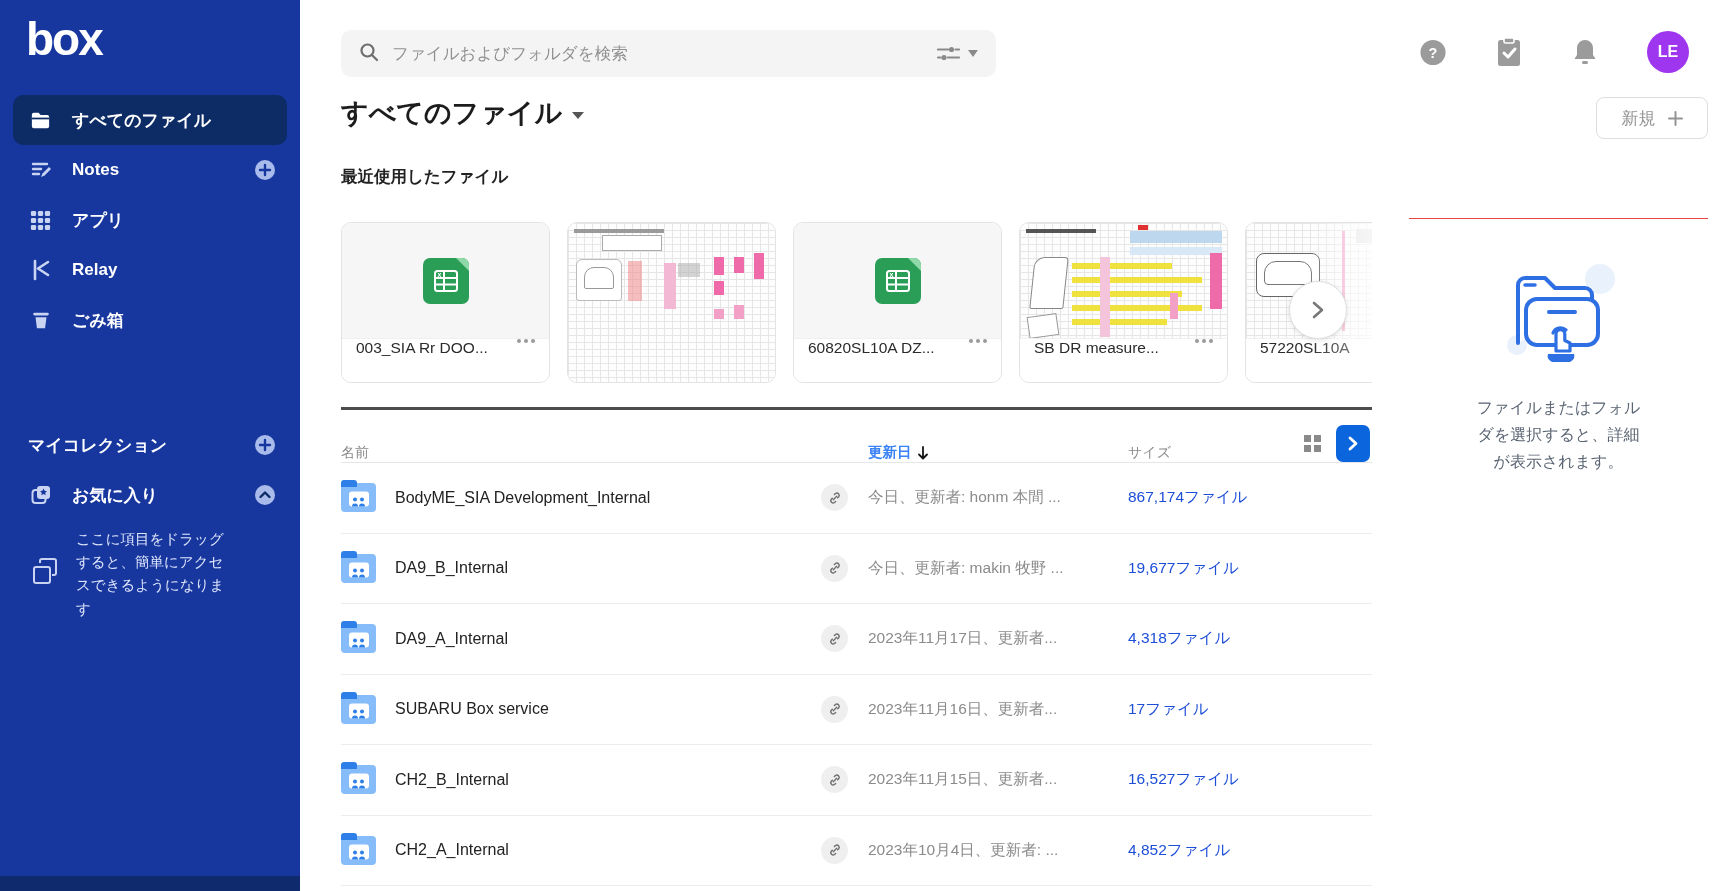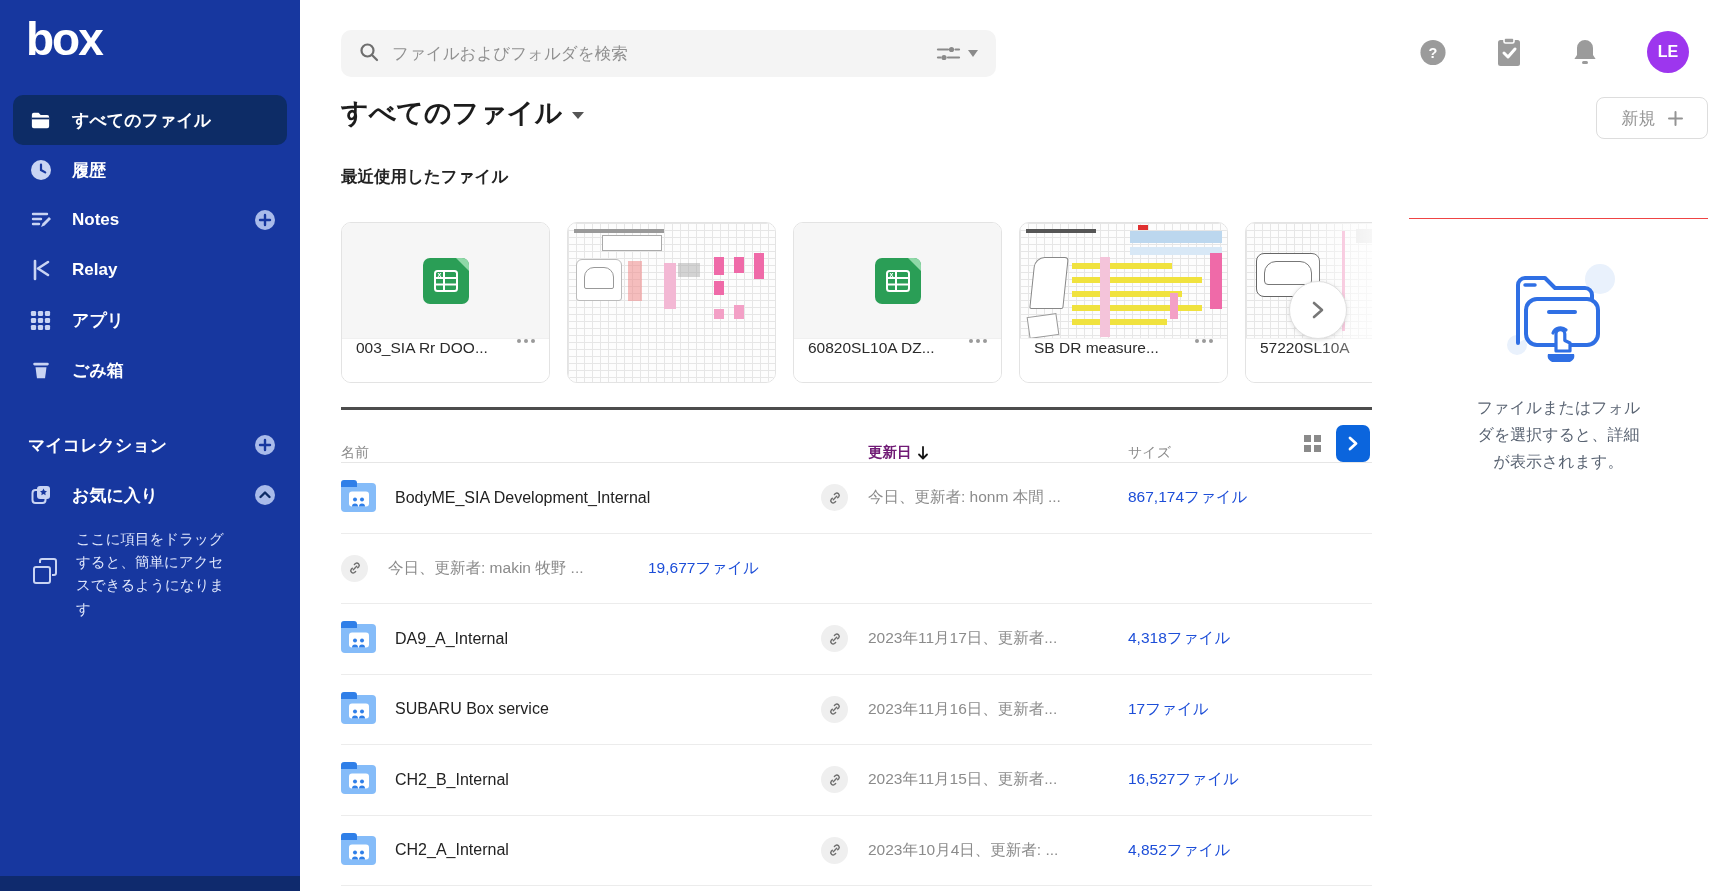--- a/index.html
+++ b/index.html
@@ -73,21 +73,21 @@
               border:1px solid #e0e0e0; box-shadow:0 1px 4px rgba(0,0,0,.12); display:flex; align-items:center;
               justify-content:center; cursor:pointer; }
 
   .file-table { position:absolute; left:41px; top:407px; width:1031px; }
   .thead { height:56px; border-top:3px solid #4d4d4d; border-bottom:1px solid #e6e6e6; display:flex; align-items:flex-end; position:relative; }
   .col-name { width:480px; display:flex; align-items:center; }
   .col-link { width:47px; display:flex; align-items:center; }
   .col-date { width:260px; }
   .col-size { flex:1; }
   .th { font-size:14px; color:#8b8b8b; }
-  .th-modified { font-size:14.5px; font-weight:700; color:#701a75; display:flex; align-items:center; gap:5px; cursor:pointer; }
+  .th-modified { font-size:14.5px; font-weight:700; color:#3b82f6; display:flex; align-items:center; gap:5px; cursor:pointer; }
   .view-controls { position:absolute; right:2px; display:flex; align-items:center; gap:15px; }
   .grid-view-icon { width:17px; height:17px; position:relative; cursor:pointer; }
   .grid-view-icon::before { content:""; position:absolute; width:7px; height:7px; background:#8a8a8a;
        box-shadow:10px 0 0 #8a8a8a, 0 10px 0 #8a8a8a, 10px 10px 0 #8a8a8a; }
   .panel-toggle { width:34px; height:37px; background:#0b65dd; border-radius:7px; display:flex; align-items:center;
                   justify-content:center; cursor:pointer; }
   .trow { height:70.5px; border-bottom:1px solid #ececec; display:flex; align-items:center; cursor:pointer; }
   .folder-icon { width:35px; height:29px; background:#85bcf9; border-radius:4px; position:relative; margin-right:19px; flex-shrink:0; }
   .folder-icon::before { content:""; position:absolute; top:-3px; left:0; width:16px; height:7px; background:#2f7fe8;
                          border-radius:3px 3px 0 0; }
@@ -116,68 +116,59 @@
       <span class="nav-icon">
         <svg width="23" height="23" viewBox="0 0 24 24">
             <path d="M3 6a2 2 0 012-2h5l2.2 2.3H19a2 2 0 012 2V18a2 2 0 01-2 2H5a2 2 0 01-2-2z" fill="#fff"></path>
             <rect x="3" y="9" width="18" height="1.8" fill="#0d2c66"></rect>
           </svg>
       </span>
       <span>すべてのファイル</span>
     </div>
     <div class="nav-item">
       <span class="nav-icon">
-        <svg width="24" height="24" viewBox="0 0 24 24">
-            <circle cx="12" cy="12" r="10" fill="#c9d4f3"></circle>
-            <path d="M12 6.5V12l4.2 2.4" stroke="#17379f" stroke-width="2.2" fill="none" stroke-linecap="round"></path>
-          </svg>
-      </span>
-      <span>履歴</span>
-    </div>
-    <div class="nav-item">
-      <span class="nav-icon">
         <svg width="24" height="24" viewBox="0 0 24 24" stroke="#c9d4f3" stroke-width="2.4" stroke-linecap="round" fill="none">
             <path d="M4 6h14M4 11h8M4 16h6"></path>
             <path d="M20 9l-6.5 6.5-1.5 3.6 3.6-1.5L22 11z" fill="#c9d4f3" stroke="none"></path>
           </svg>
       </span>
       <span>Notes</span>
       <span class="nav-right">
         <svg width="24" height="24" viewBox="0 0 24 24">
             <circle cx="12" cy="12" r="10" fill="#a9bbea"></circle>
             <path d="M12 7v10M7 12h10" stroke="#17379f" stroke-width="2.4" stroke-linecap="round"></path>
           </svg>
       </span>
-    </div>
-    <div class="nav-item">
-      <span class="nav-icon">
-        <svg width="24" height="24" viewBox="0 0 24 24" stroke="#c9d4f3" stroke-width="2.6" fill="none" stroke-linecap="round" stroke-linejoin="round">
-            <path d="M6 3v18"></path>
-            <path d="M19 4l-10 6.5L19 17"></path>
-          </svg>
-      </span>
-      <span>Relay</span>
     </div>
     <div class="nav-item">
       <span class="nav-icon">
         <svg width="23" height="23" viewBox="0 0 24 24" fill="#c9d4f3">
             <g>
               <rect x="2" y="2" width="5.4" height="5.4" rx="1.4"></rect>
               <rect x="9.3" y="2" width="5.4" height="5.4" rx="1.4"></rect>
               <rect x="16.6" y="2" width="5.4" height="5.4" rx="1.4"></rect>
               <rect x="2" y="9.3" width="5.4" height="5.4" rx="1.4"></rect>
               <rect x="9.3" y="9.3" width="5.4" height="5.4" rx="1.4"></rect>
               <rect x="16.6" y="9.3" width="5.4" height="5.4" rx="1.4"></rect>
               <rect x="2" y="16.6" width="5.4" height="5.4" rx="1.4"></rect>
               <rect x="9.3" y="16.6" width="5.4" height="5.4" rx="1.4"></rect>
               <rect x="16.6" y="16.6" width="5.4" height="5.4" rx="1.4"></rect>
             </g>
           </svg>
       </span>
       <span>アプリ</span>
+    </div>
+    <div class="nav-item">
+      <span class="nav-icon">
+        <svg width="24" height="24" viewBox="0 0 24 24" stroke="#c9d4f3" stroke-width="2.6" fill="none" stroke-linecap="round" stroke-linejoin="round">
+            <path d="M6 3v18"></path>
+            <path d="M19 4l-10 6.5L19 17"></path>
+          </svg>
+      </span>
+      <span>Relay</span>
     </div>
     <div class="nav-item">
       <span class="nav-icon">
         <svg width="22" height="22" viewBox="0 0 24 24" fill="#c9d4f3">
             <rect x="3.5" y="4" width="17" height="3" rx="1.5"></rect>
             <path d="M6 9h12l-1.6 12H7.6z"></path>
           </svg>
       </span>
       <span>ごみ箱</span>
     </div>
@@ -430,20 +421,29 @@
               <path d="M8.2 4.6l1.4-1.4a3 3 0 014.2 4.2l-1.4 1.4"></path>
               <path d="M9.8 13.4l-1.4 1.4a3 3 0 01-4.2-4.2l1.4-1.4"></path>
             </svg>
           </span>
         </div>
       <div class="col-date"><span class="cell-date">今日、更新者: honm 本間 ...</span></div>
       <div class="col-size"><span class="cell-size">867,174ファイル</span></div>
     </div>
 
     <div class="trow">
+      <div class="col-name">
+        <span class="folder-icon">
+            <span class="folder-badge">
+              <span class="person"></span>
+              <span class="person"></span>
+            </span>
+          </span>
+        <span class="row-name">DA9_B_Internal</span>
+      </div>
       <div class="col-link">
           <span class="link-chip">
             <svg width="14" height="14" viewBox="0 0 18 18" stroke="#6e6e6e" stroke-width="1.8" fill="none" stroke-linecap="round">
               <path d="M6.8 11.2l4.4-4.4"></path>
               <path d="M8.2 4.6l1.4-1.4a3 3 0 014.2 4.2l-1.4 1.4"></path>
               <path d="M9.8 13.4l-1.4 1.4a3 3 0 01-4.2-4.2l1.4-1.4"></path>
             </svg>
           </span>
         </div>
       <div class="col-date"><span class="cell-date">今日、更新者: makin 牧野 ...</span></div>

